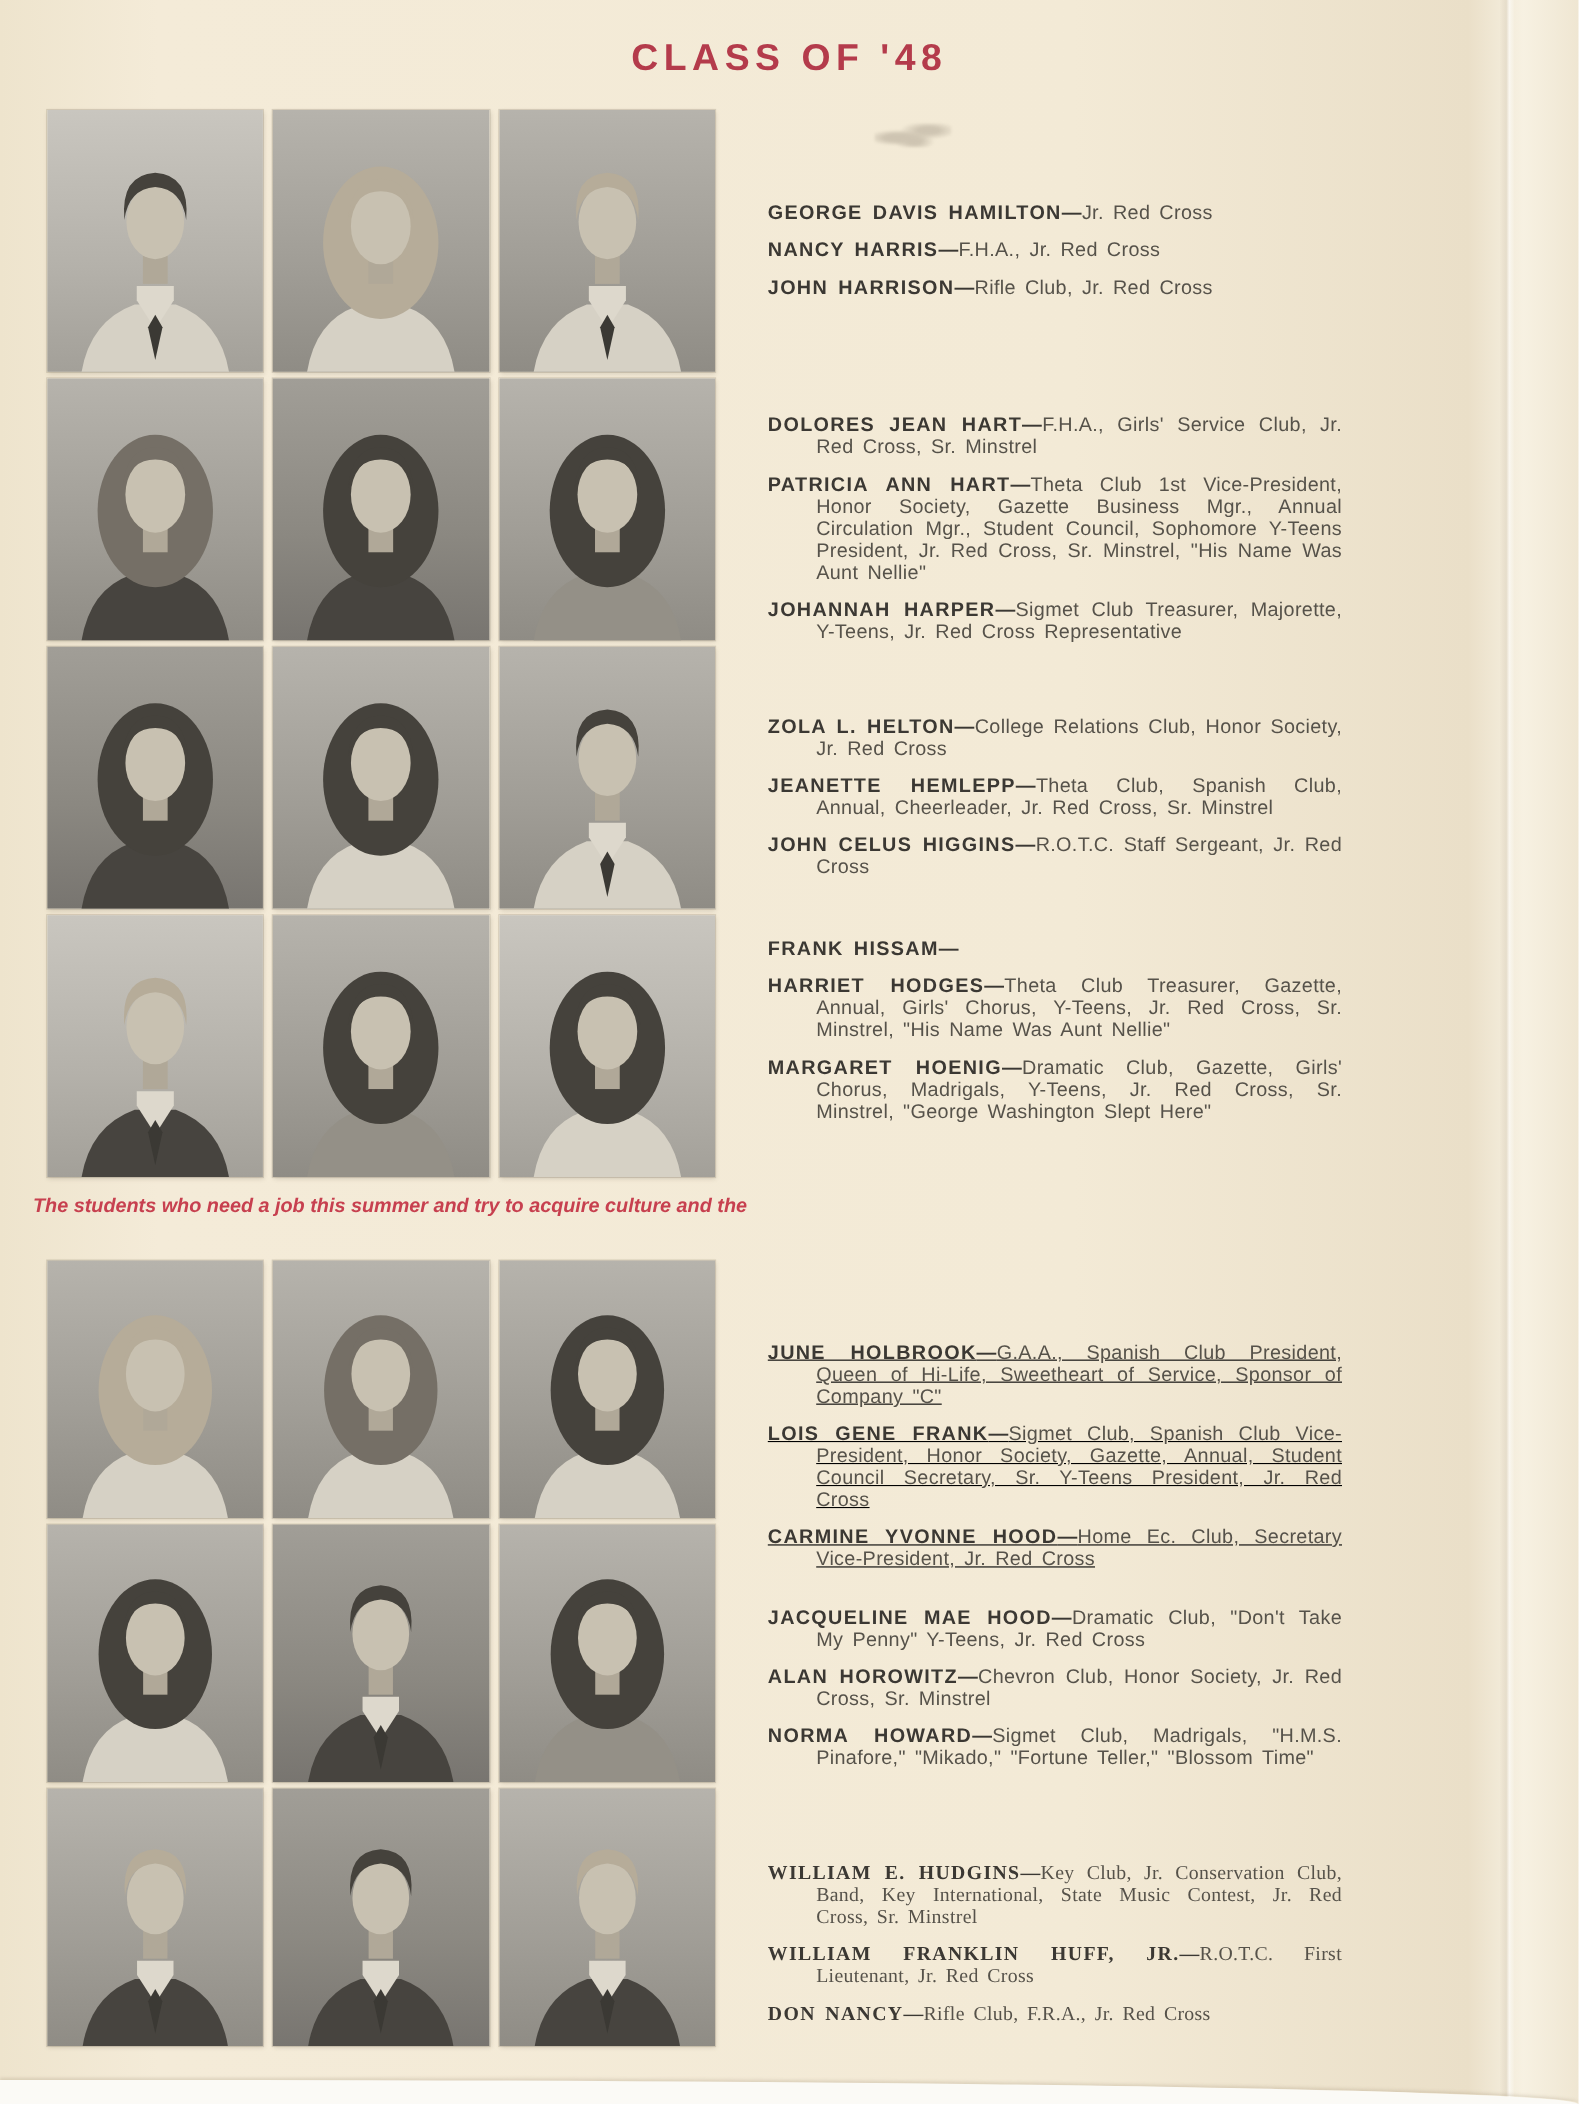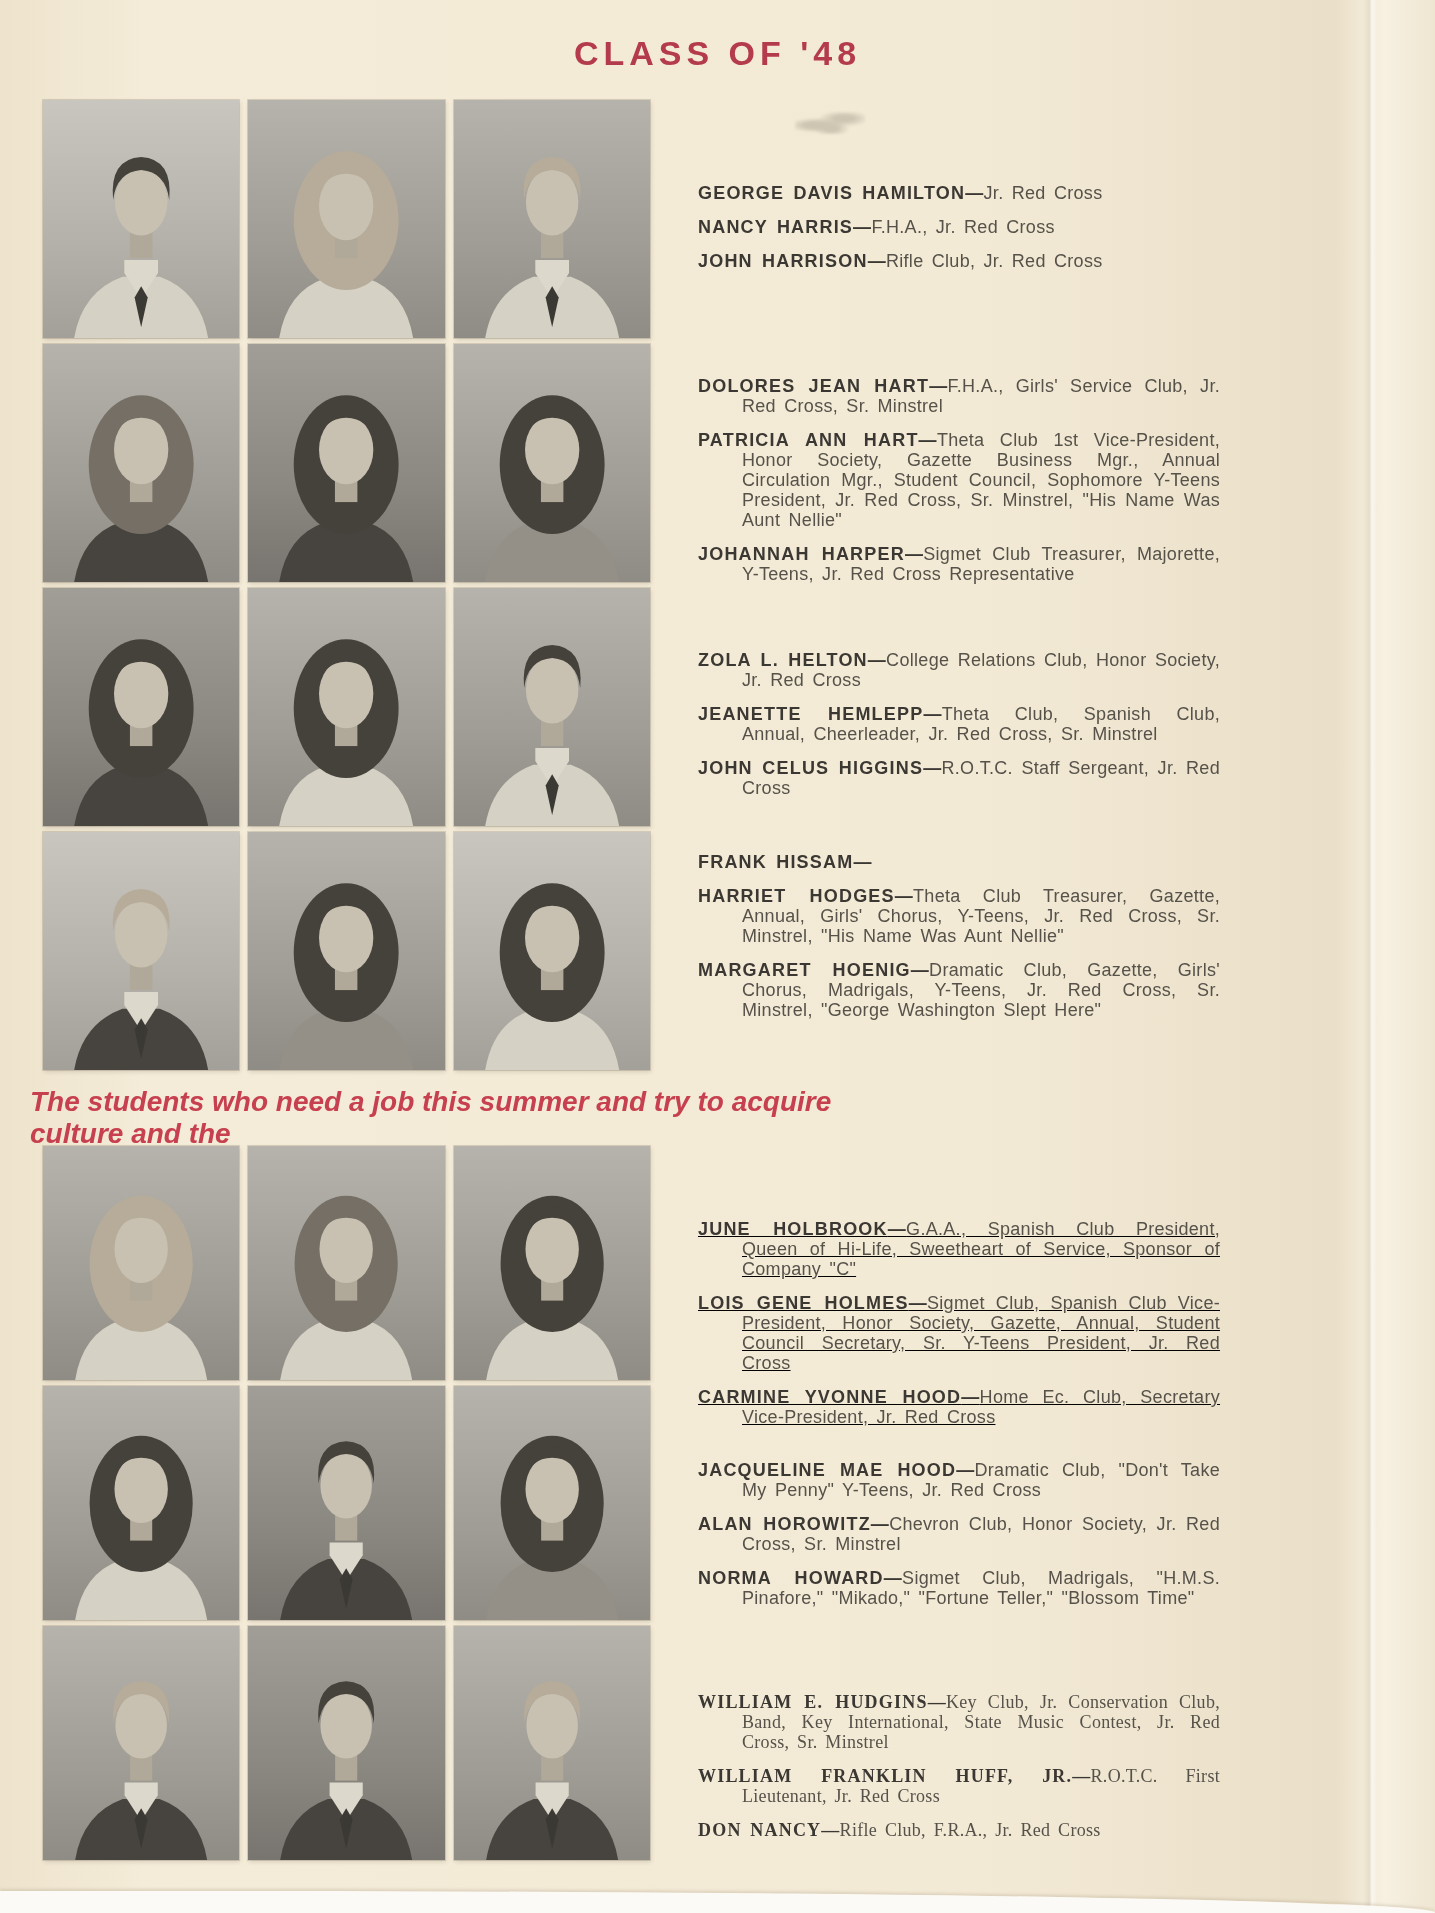--- a/index.html
+++ b/index.html
@@ -36,21 +36,21 @@
   .bgC { background:linear-gradient(180deg,#a19e97 0%, #8b8881 60%, #787570 100%); }
   
   .hd { --hair:#45423c; }  .hm { --hair:#756f66; }  .hl { --hair:#b6ac99; }
   
   .cl { --top:#d6d1c5; }   .cm { --top:#949087; }   .cd { --top:#47443f; }
   .photo { --skin:#c8c1b1; --skin2:#b0a898; --tie:#3b3934; }
 
   
   .caption {
     position:absolute; left:30px; top:1086px; width:900px; margin:0;
-    font-size:28px; font-weight:bold; font-style:italic;
+    font-size:18px; font-weight:bold; font-style:italic;
     letter-spacing:0px; color:#c7404f;
   }
 
   
   .tblock { position:absolute; left:698px; width:522px; }
   .b0 { top:183px; }  .b1 { top:376px; }  .b2 { top:650px; }  .b3 { top:852px; }
   .b4 { top:1219px;text-decoration:underline; } .b5 { top:1460px; } .b6 { top:1692px;font-family:Liberation Serif, serif; }
   .entry {
     margin:0 0 14px 0; padding-left:44px; text-indent:-44px;
     text-align:justify; font-size:18px; line-height:20px;
@@ -242,21 +242,21 @@
   </section>
 
   <section class="tblock b3">
     <p class="entry"><span class="nm">FRANK HISSAM</span><span class="dash">—</span><span class="act"></span></p>
     <p class="entry"><span class="nm">HARRIET HODGES</span><span class="dash">—</span><span class="act">Theta Club Treasurer, Gazette, Annual, Girls' Chorus, Y-Teens, Jr. Red Cross, Sr. Minstrel, "His Name Was Aunt Nellie"</span></p>
     <p class="entry"><span class="nm">MARGARET HOENIG</span><span class="dash">—</span><span class="act">Dramatic Club, Gazette, Girls' Chorus, Madrigals, Y-Teens, Jr. Red Cross, Sr. Minstrel, "George Washington Slept Here"</span></p>
   </section>
 
   <section class="tblock b4">
     <p class="entry"><span class="nm">JUNE HOLBROOK</span><span class="dash">—</span><span class="act">G.A.A., Spanish Club President, Queen of Hi-Life, Sweetheart of Service, Sponsor of Company "C"</span></p>
-    <p class="entry"><span class="nm">LOIS GENE HOLMES</span><span class="dash">—</span><span class="act">Sigmet Club, Spanish Club Vice-President, Honor Society, Gazette, Annual, Student Council Secretary, Sr. Y-Teens President, Jr. Red Cross</span></p>
+    <p class="entry"><span class="nm">LOIS GENE FRANK</span><span class="dash">—</span><span class="act">Sigmet Club, Spanish Club Vice-President, Honor Society, Gazette, Annual, Student Council Secretary, Sr. Y-Teens President, Jr. Red Cross</span></p>
     <p class="entry"><span class="nm">CARMINE YVONNE HOOD</span><span class="dash">—</span><span class="act">Home Ec. Club, Secretary Vice-President, Jr. Red Cross</span></p>
   </section>
 
   <section class="tblock b5">
     <p class="entry"><span class="nm">JACQUELINE MAE HOOD</span><span class="dash">—</span><span class="act">Dramatic Club, "Don't Take My Penny" Y-Teens, Jr. Red Cross</span></p>
     <p class="entry"><span class="nm">ALAN HOROWITZ</span><span class="dash">—</span><span class="act">Chevron Club, Honor Society, Jr. Red Cross, Sr. Minstrel</span></p>
     <p class="entry"><span class="nm">NORMA HOWARD</span><span class="dash">—</span><span class="act">Sigmet Club, Madrigals, "H.M.S. Pinafore," "Mikado," "Fortune Teller," "Blossom Time"</span></p>
   </section>
 
   <section class="tblock b6">

